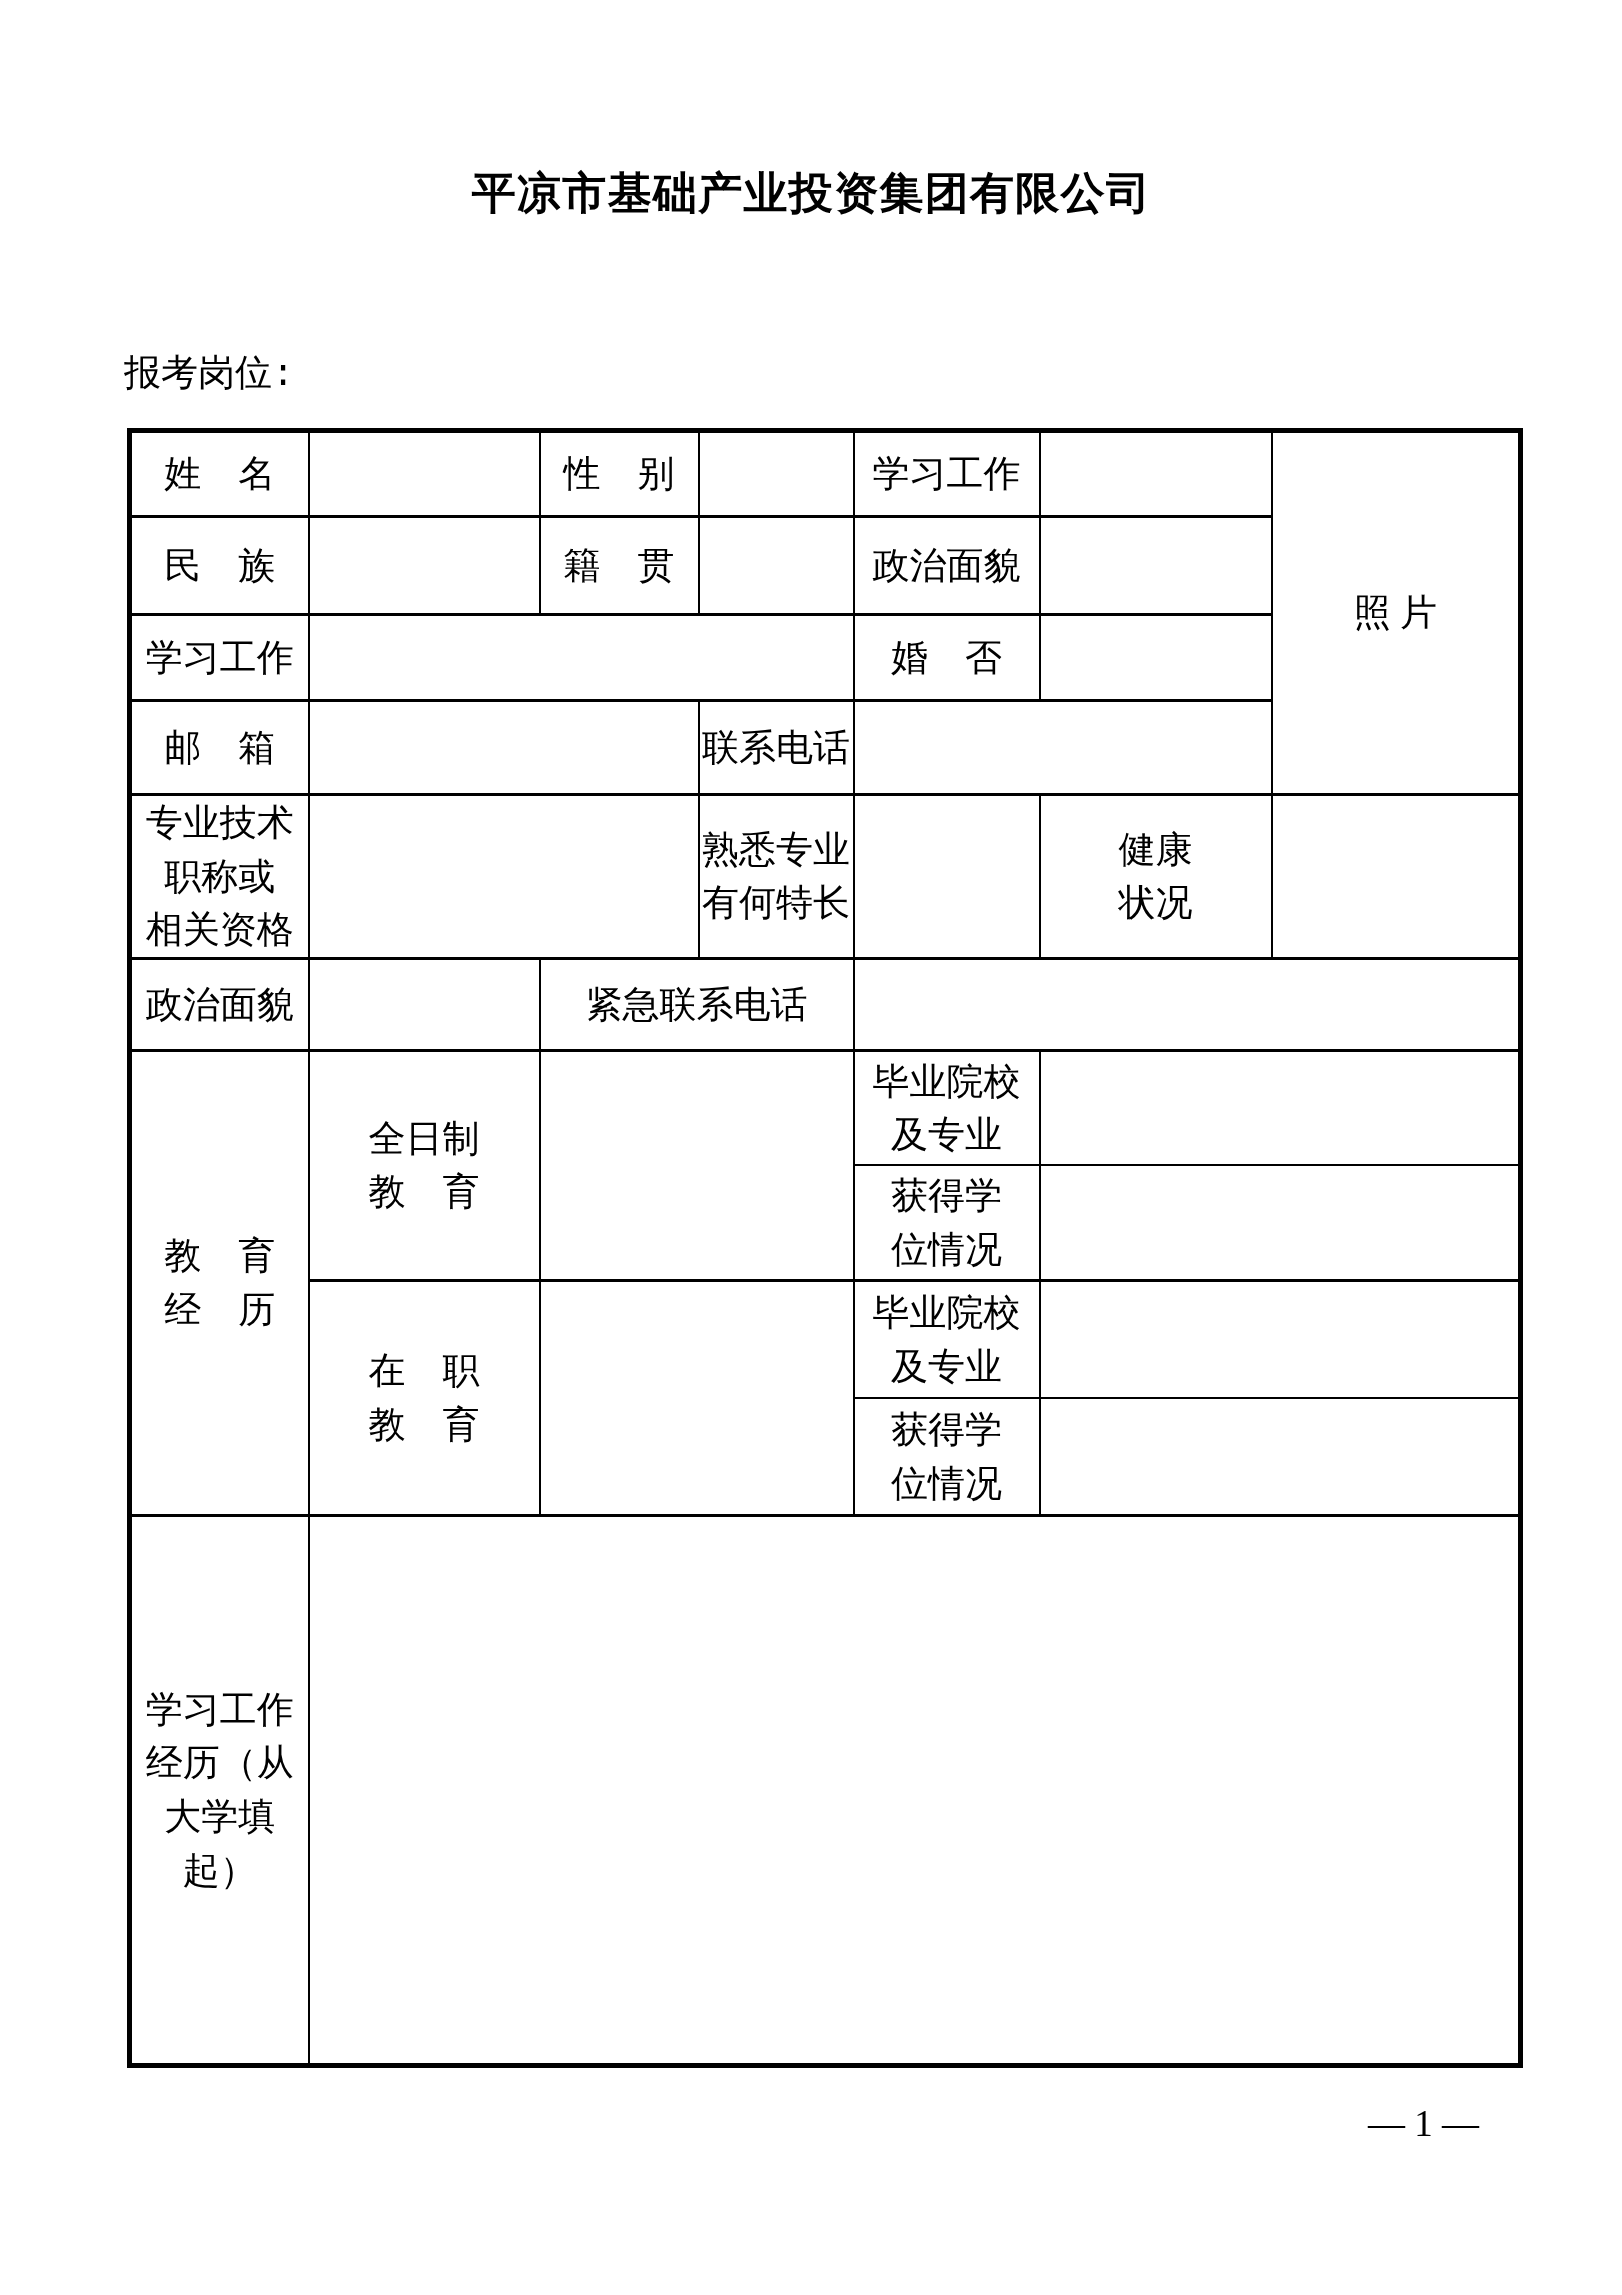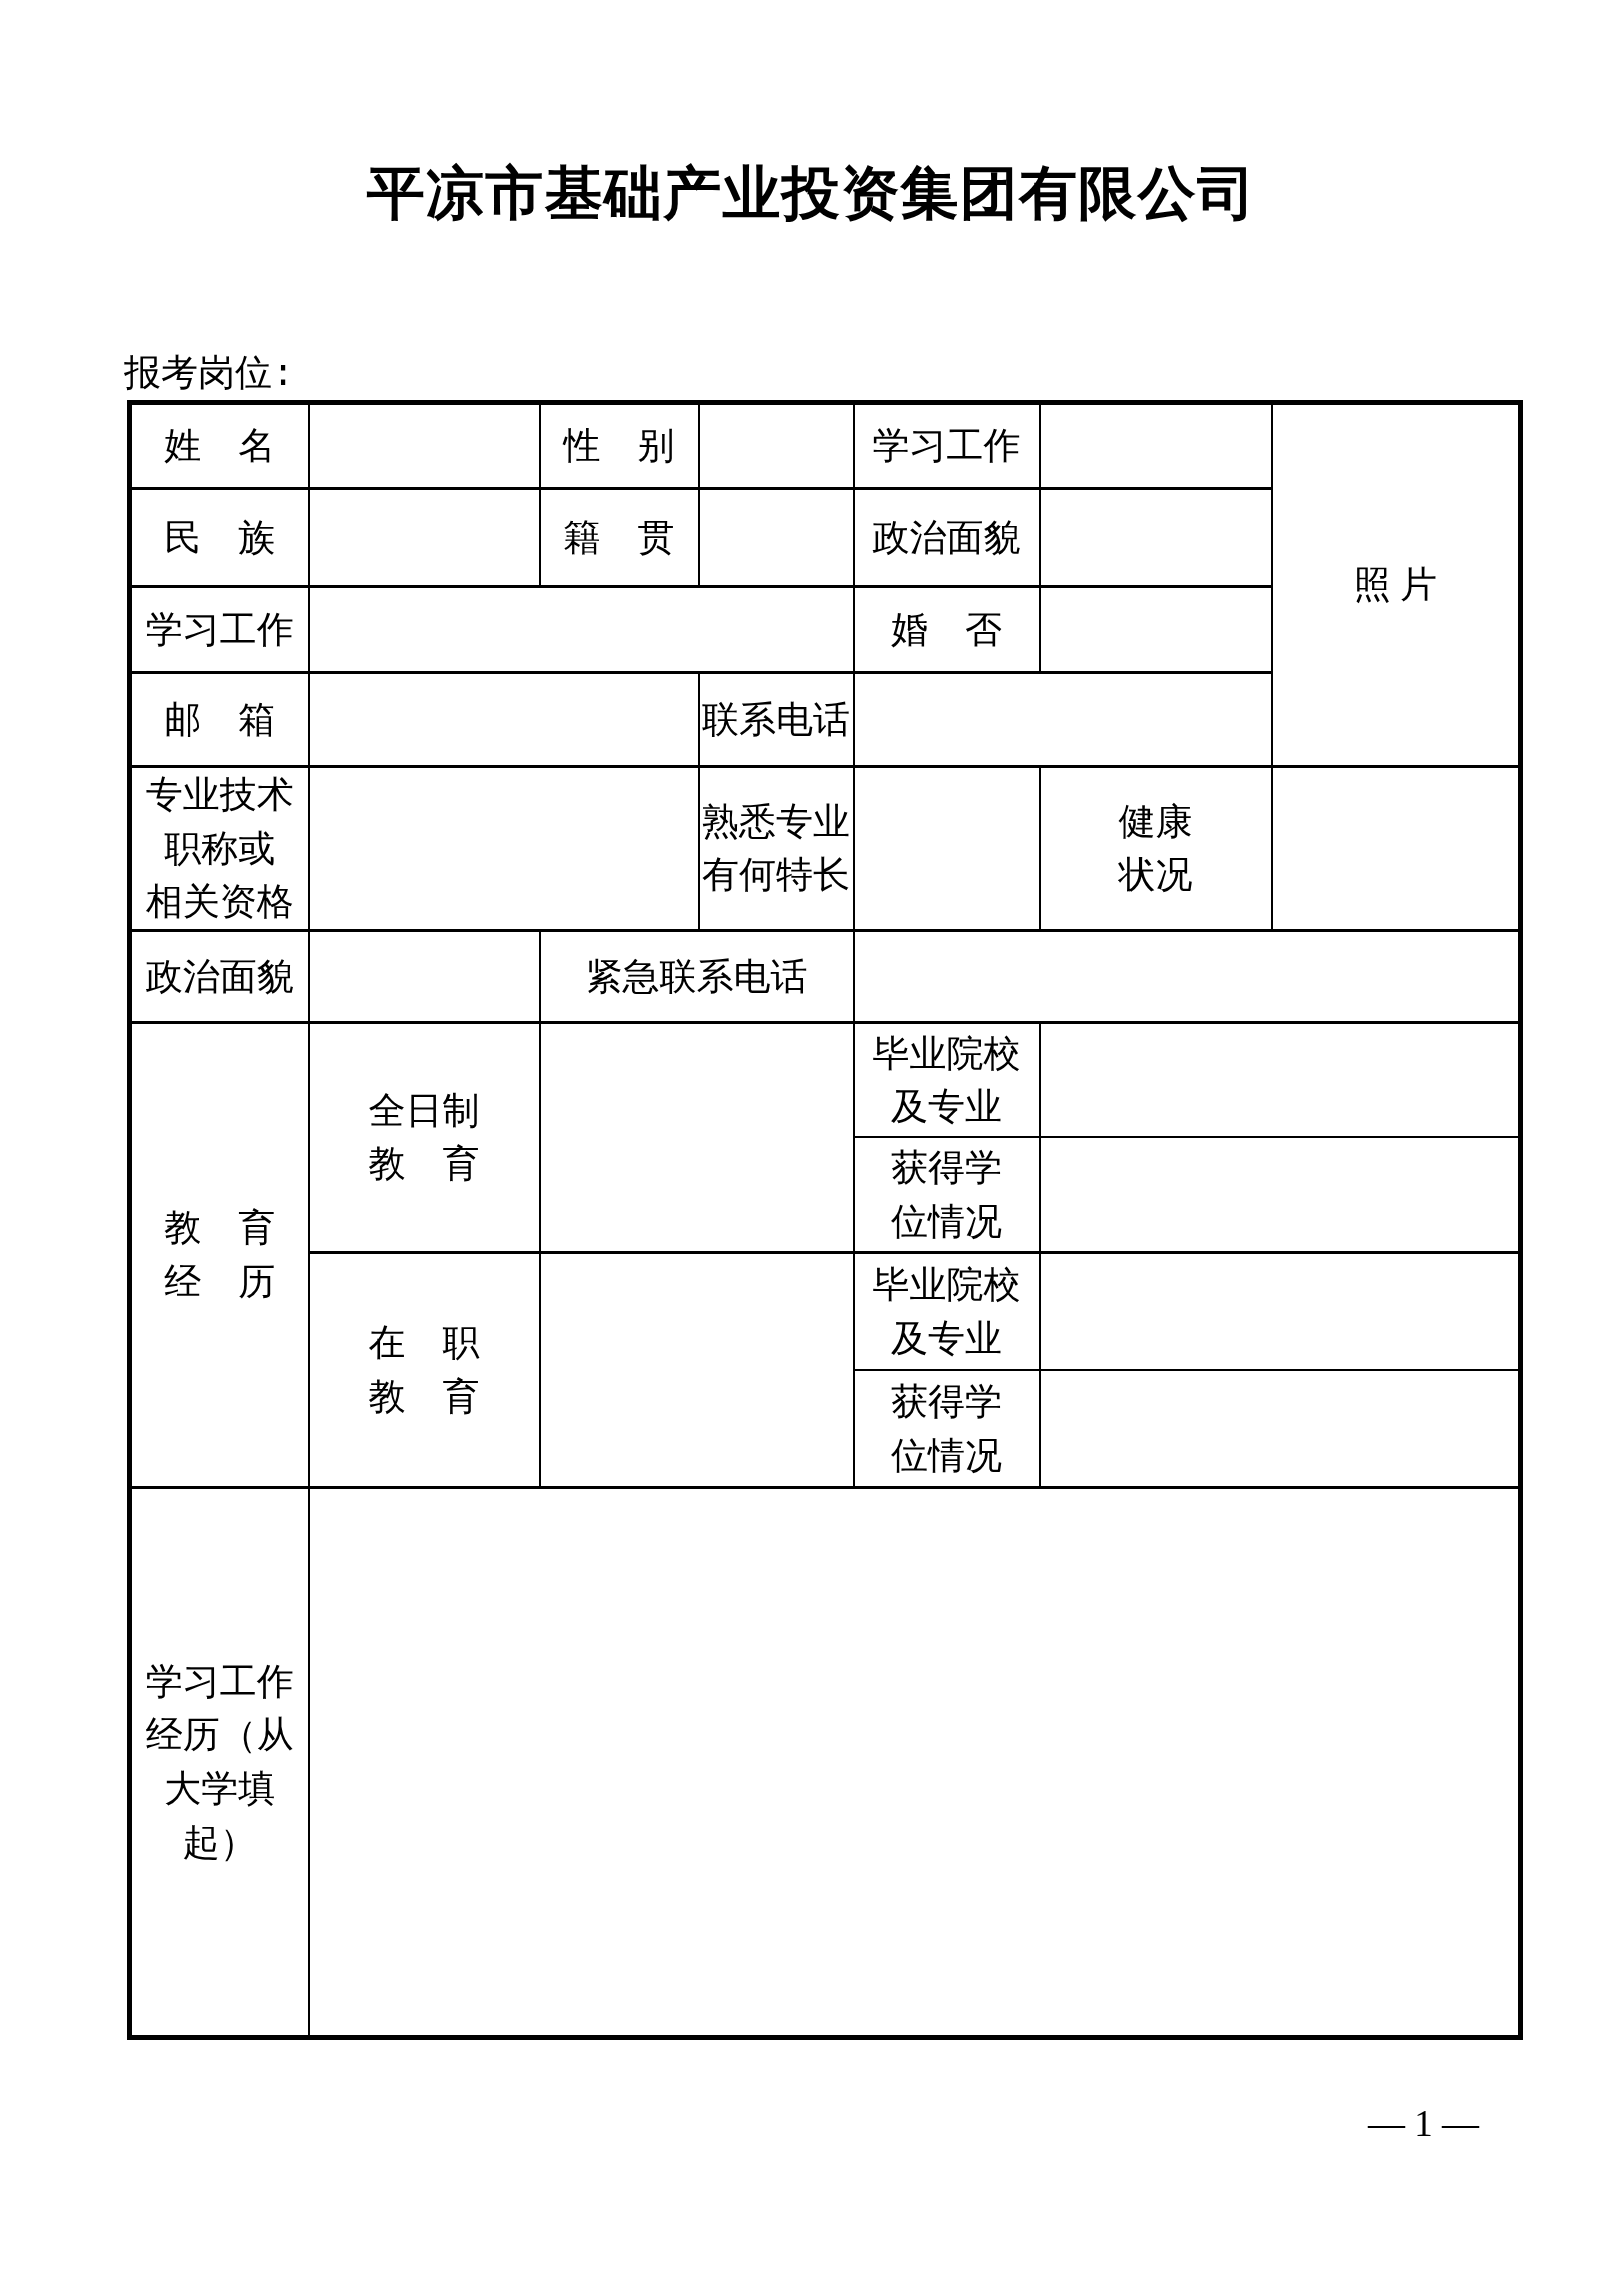--- a/index.html
+++ b/index.html
@@ -7,35 +7,35 @@
     width: 1623px; height: 2295px;
     background: #ffffff; color: #000000;
     position: relative;
     font-family: "Liberation Serif", serif;
   }
   .title-block {
     position: absolute; top: 145px; left: 0; width: 1623px;
     text-align: center;
     font-family: "DejaVu Sans", sans-serif;
     font-weight: bold;
-    font-size: 58px;
+    font-size: 44px;
     line-height: 96px;
     letter-spacing: 1.3px;
     white-space: pre-line;
   }
   .position-line {
     position: absolute; top: 355px; left: 124px;
     font-size: 37px; line-height: 41px;
     font-family: Liberation Mono, monospace;
   }
   .position-blank {
     display: inline-block; width: 327px; height: 39px; vertical-align: bottom;
   }
   table.form {
-    position: absolute; top: 400px; left: 127px;
+    position: absolute; top: 428px; left: 127px;
     width: 1391px;
     border-collapse: collapse;
     table-layout: fixed;
     border: 5.2px solid #000;
     padding-left: 16px;
   }
   table.form td {
     border: 2px solid #000;
     padding: 0;
     text-align: center;

